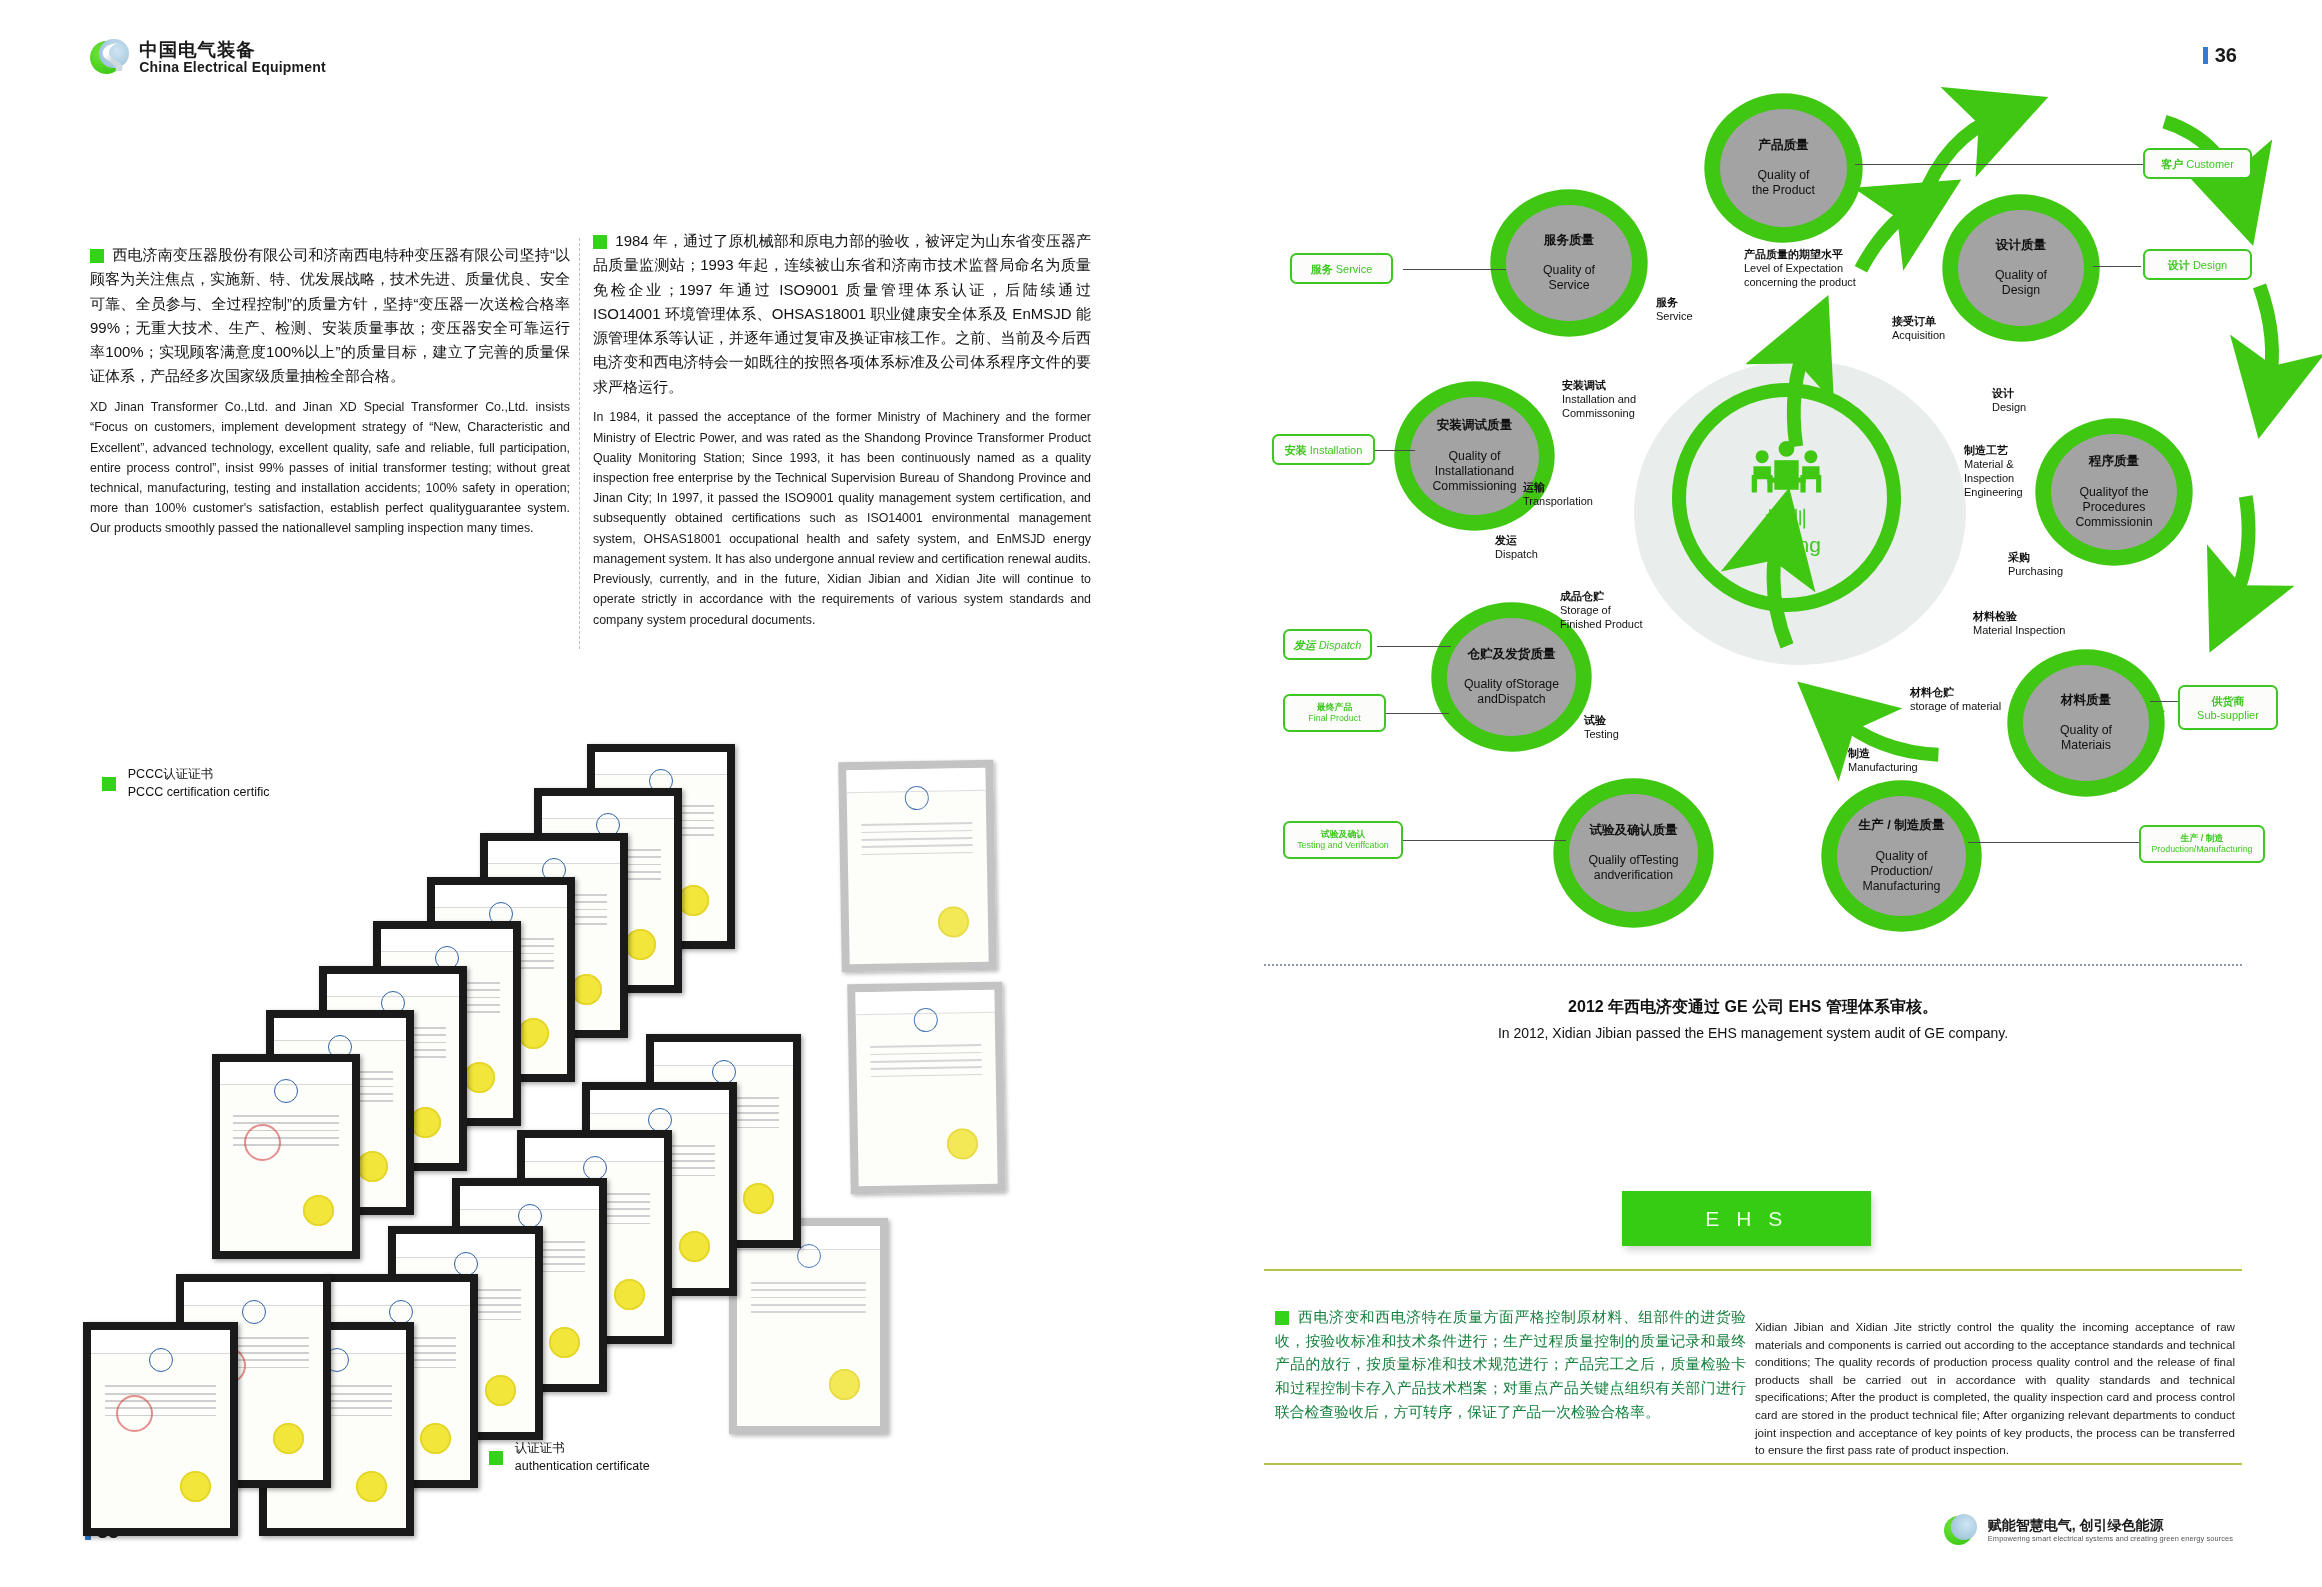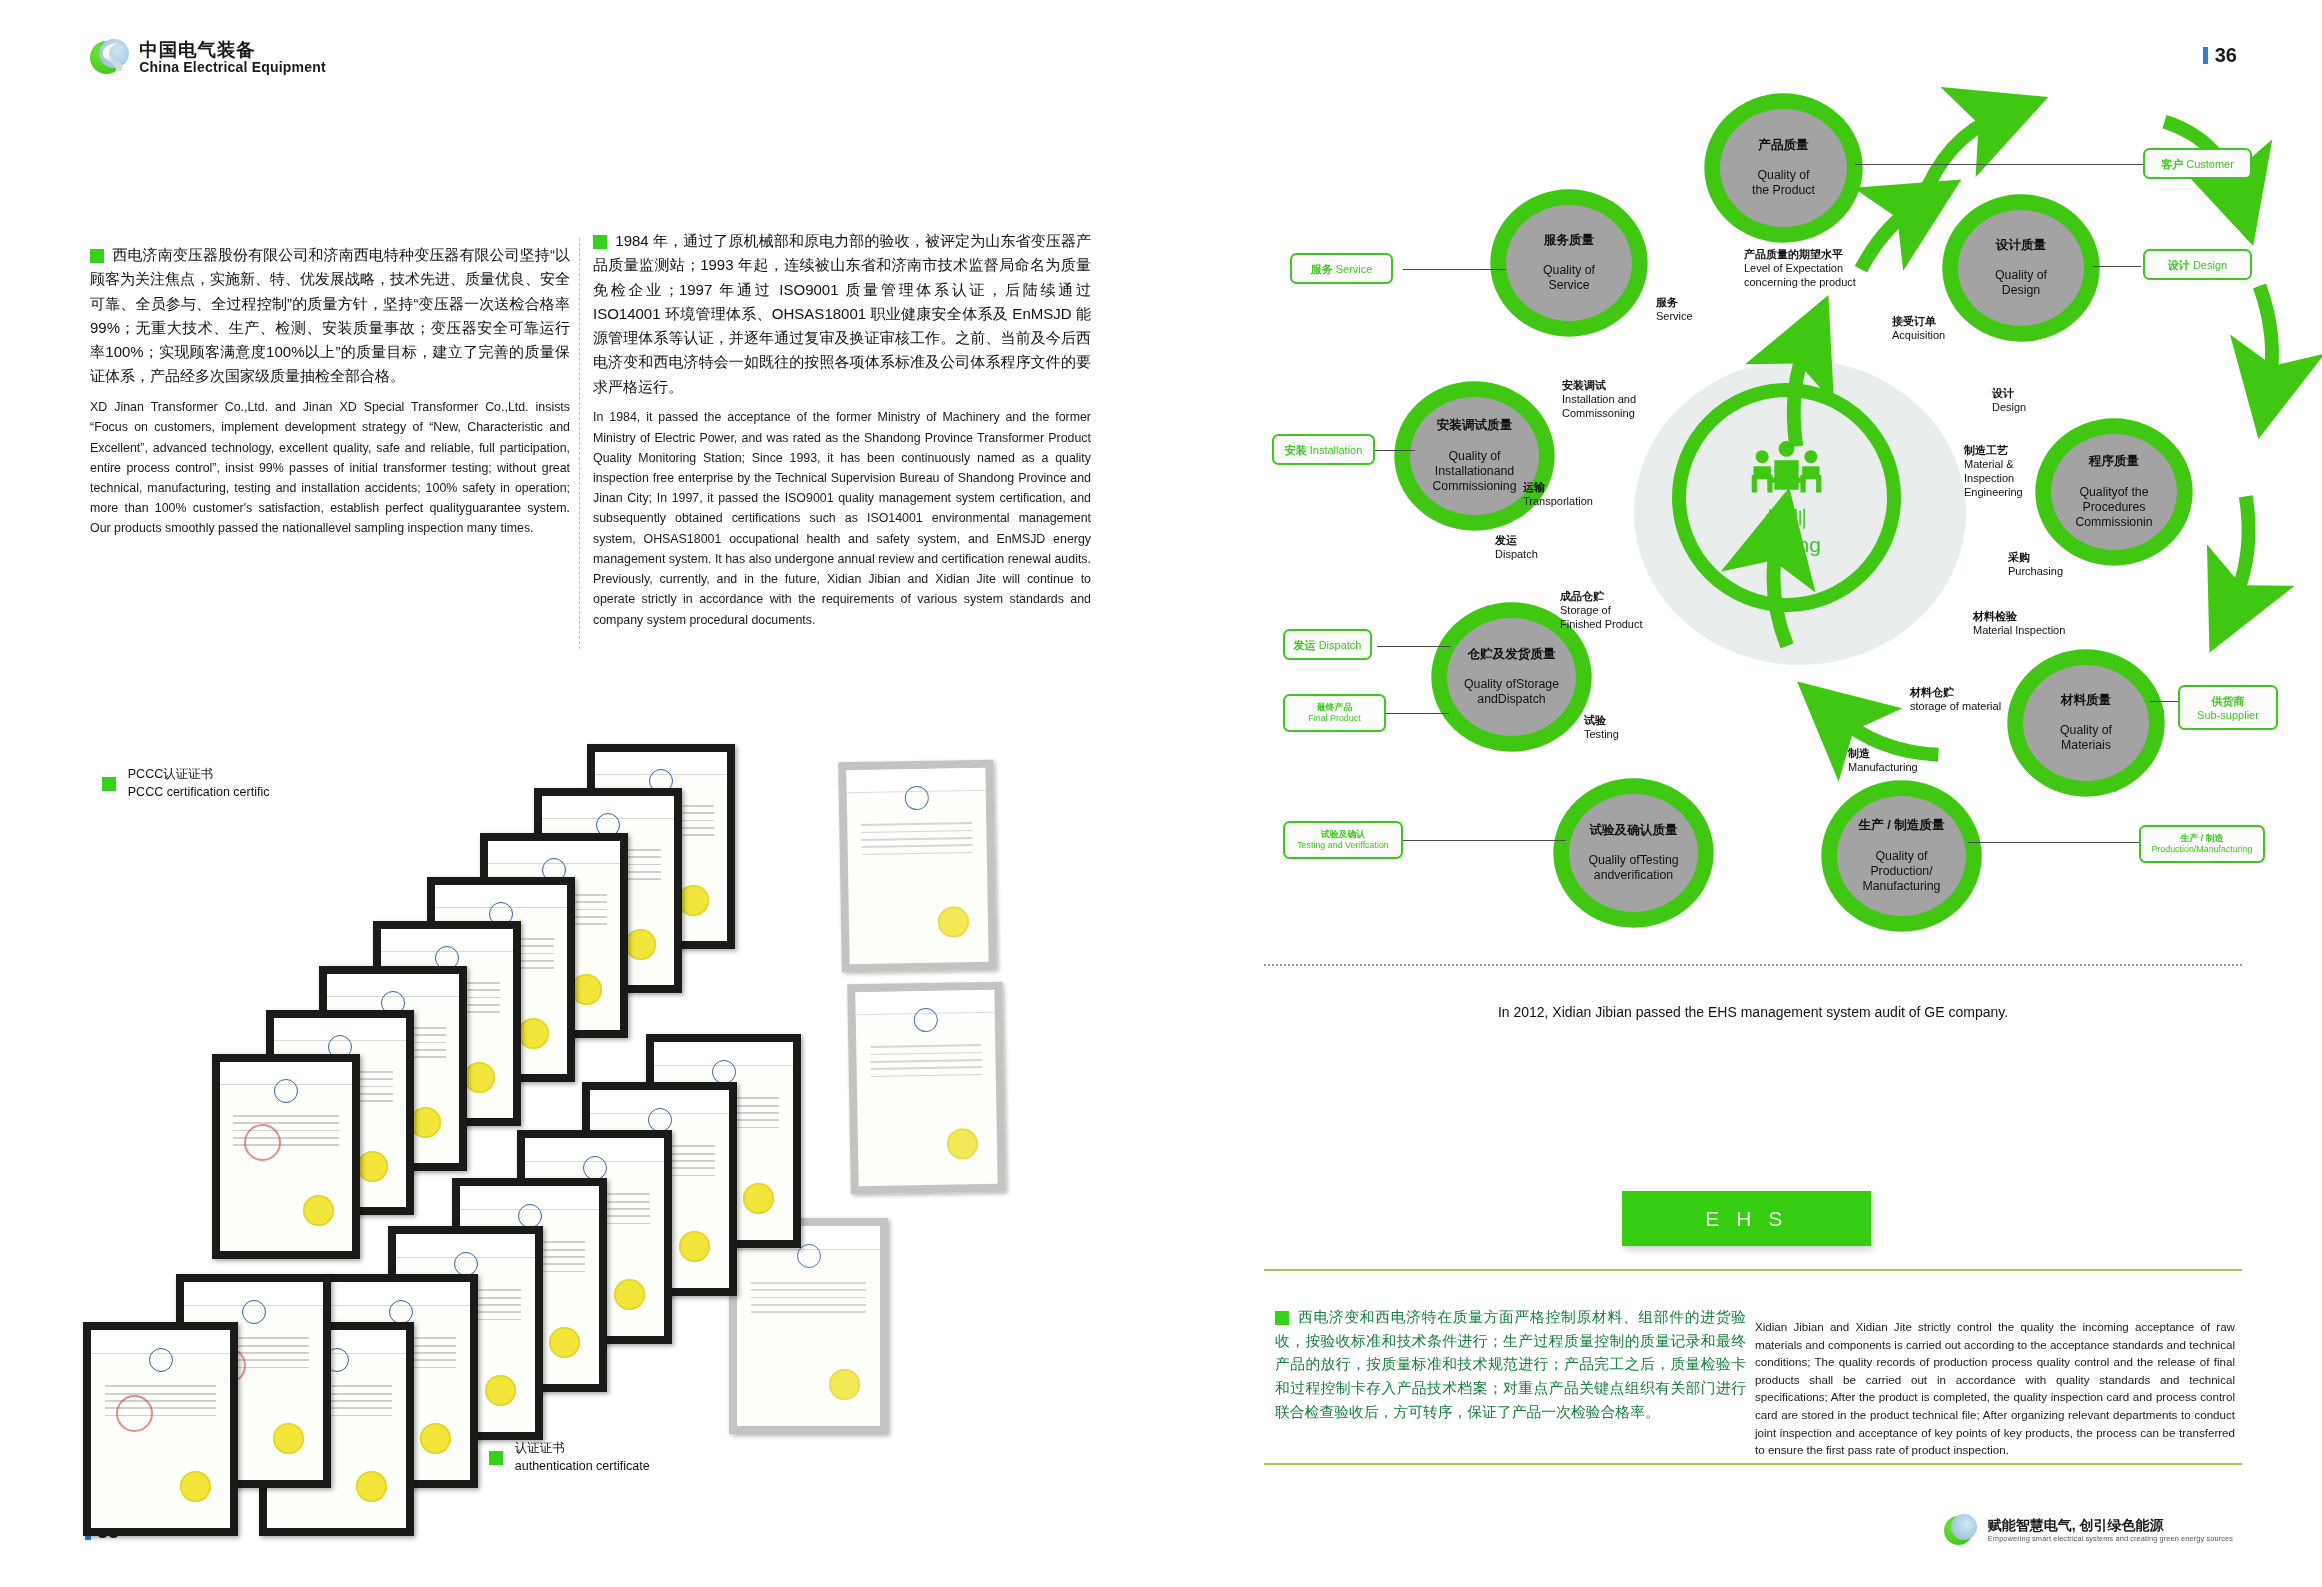--- a/index.html
+++ b/index.html
@@ -526,21 +526,21 @@
   <div class="lbl sm" style="left:1283px;top:821px;width:120px;">
     <span>试验及确认</span><br><span class="en">Testing and Veriffcation</span>
   </div>
 
   <div class="lead" style="left:1384px;top:713px;width:65px;"></div>
   <div class="lbl sm" style="left:1283px;top:694px;width:103px;">
     <span>最终产品</span><br><span class="en">Final Product</span>
   </div>
 
   <div class="lead" style="left:1377px;top:646px;width:74px;"></div>
-  <div class="lbl" style="left:1283px;top:629px;width:84px;">
+  <div class="lbl" style="left:1283px;top:629px;width:84px;font-style:italic;">
     <span>发运</span> <span class="en">Dispatch</span>
   </div>
 
   <div class="lead" style="left:1371px;top:450px;width:44px;"></div>
   <div class="lbl" style="left:1272px;top:434px;width:103px;">
     <span>安装</span> <span class="en">Installation</span>
   </div>
 
   <div class="lead" style="left:1403px;top:269px;width:103px;"></div>
   <div class="lbl" style="left:1290px;top:253px;width:103px;">
@@ -585,20 +585,21 @@
   </div>
   <div class="cap" style="left:1562px;top:378px;width:111px;">
     <b>安装调试</b>Installation and<br>Commissoning
   </div>
   <div class="cap" style="left:1656px;top:295px;">
     <b>服务</b><span>Service</span>
   </div>
 
   <div id="hr1"></div>
   <div id="ehs">
+    <div class="t1">2012 年西电济变通过 GE 公司 EHS 管理体系审核。</div>
     <div class="t2">In 2012, Xidian Jibian passed the EHS management system audit of GE company.</div>
   </div>
   <div id="ehsbox">E H S</div>
 
   <div id="hr2"></div>
   <div id="botCn">
     <span class="sq"></span><span>西电济变和西电济特在质量方面严格控制原材料、组部件的进货验收，按验收标准和技术条件进行；生产过程质量控制的质量记录和最终产品的放行，按质量标准和技术规范进行；产品完工之后，质量检验卡和过程控制卡存入产品技术档案；对重点产品关键点组织有关部门进行联合检查验收后，方可转序，保证了产品一次检验合格率。</span>
   </div>
   <div id="botEn">Xidian Jibian and Xidian Jite strictly control the quality the incoming acceptance of raw materials and components is carried out according to the acceptance standards and technical conditions; The quality records of production process quality control and the release of final products shall be carried out in accordance with quality standards and technical specifications; After the product is completed, the quality inspection card and process control card are stored in the product technical file; After organizing relevant departments to conduct joint inspection and acceptance of key points of key products, the process can be transferred to ensure the first pass rate of product inspection.</div>
   <div id="hr3"></div>

